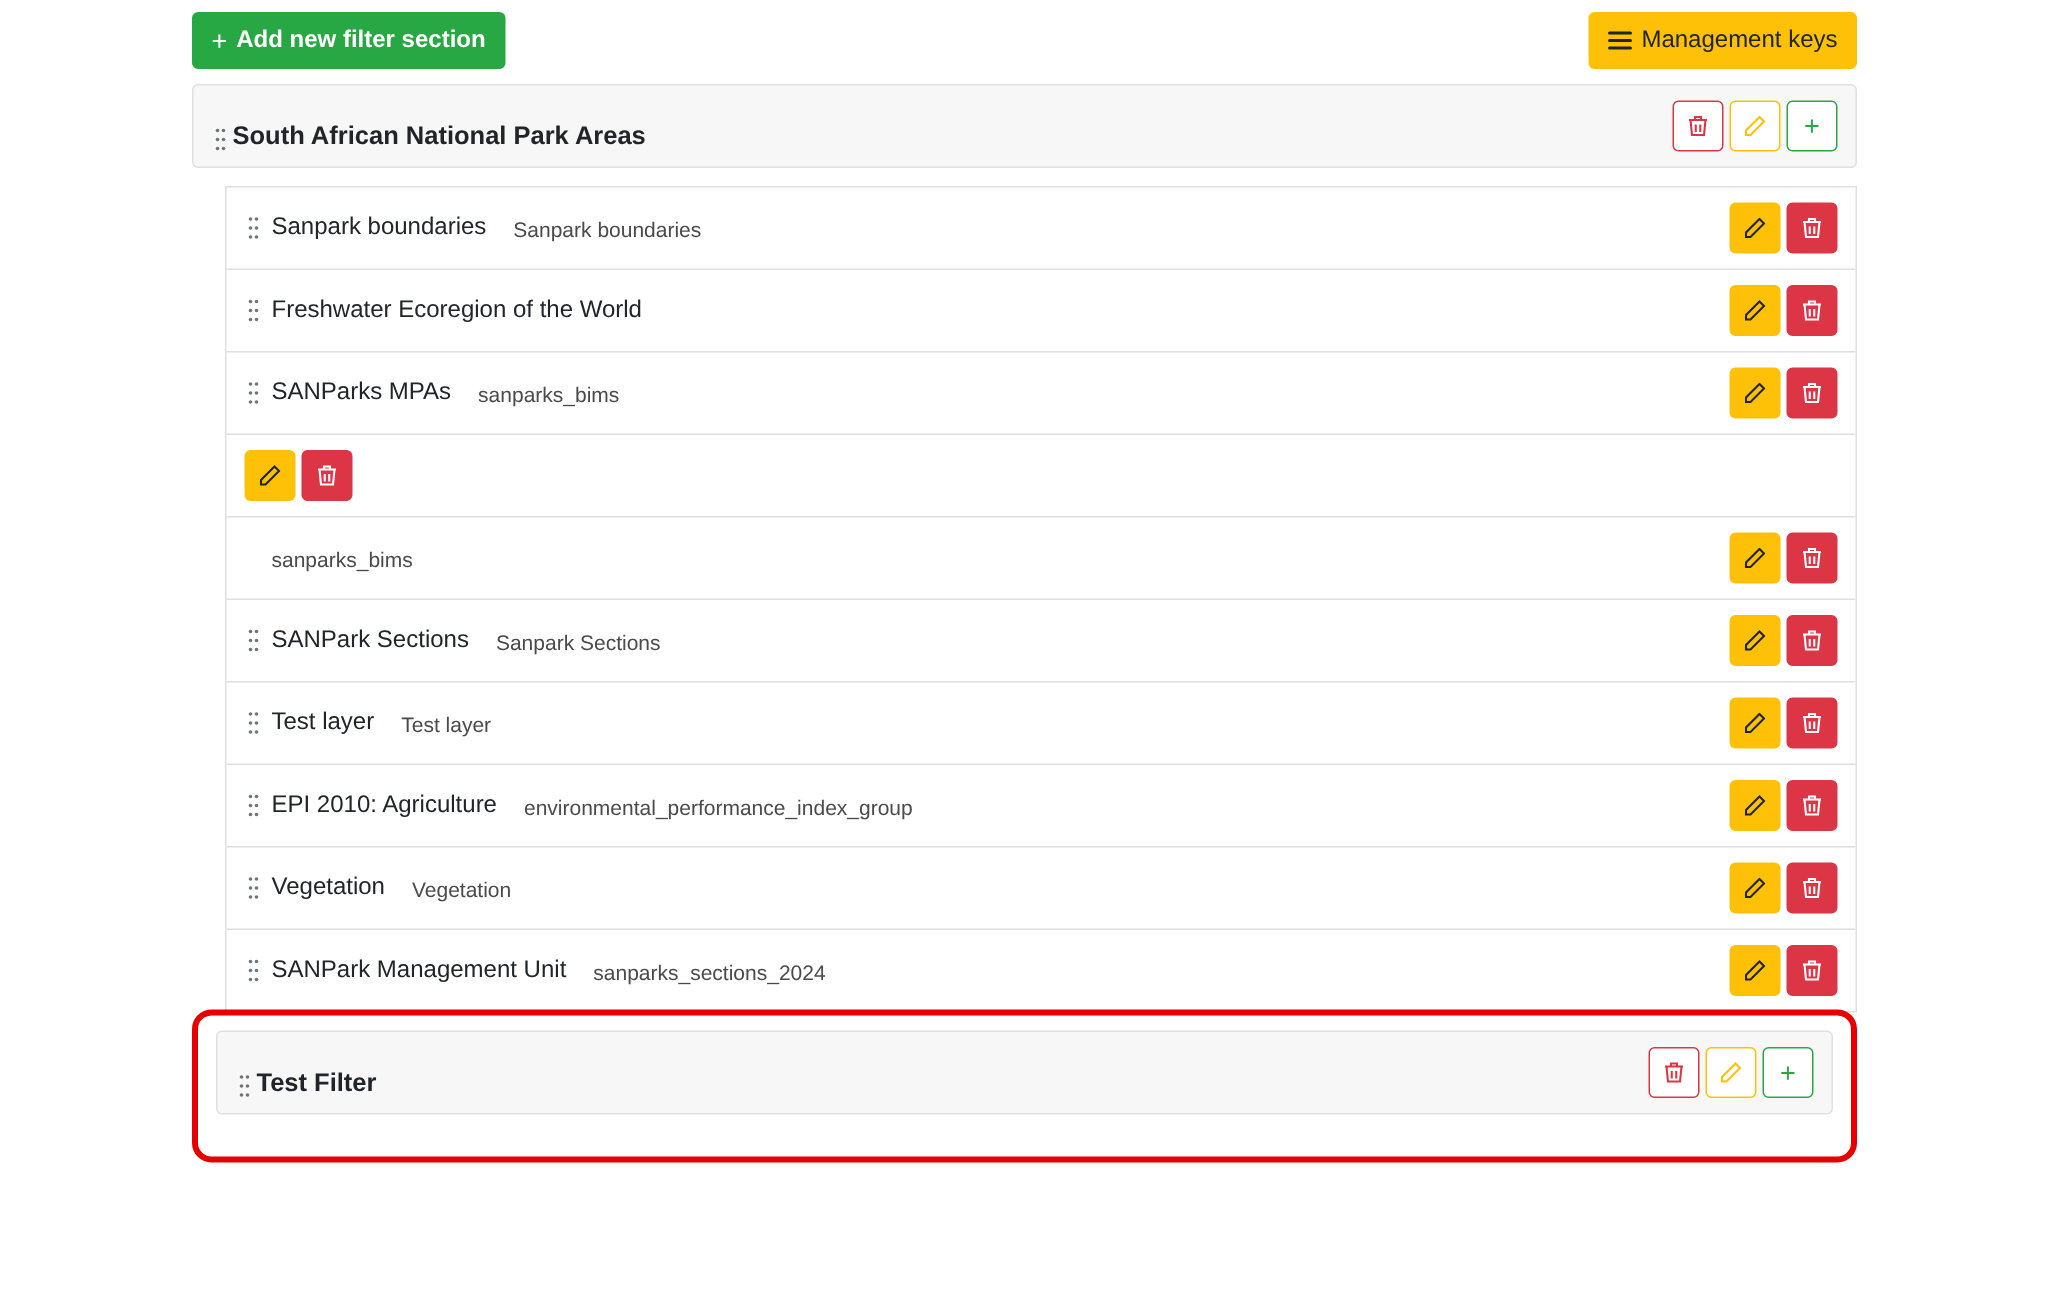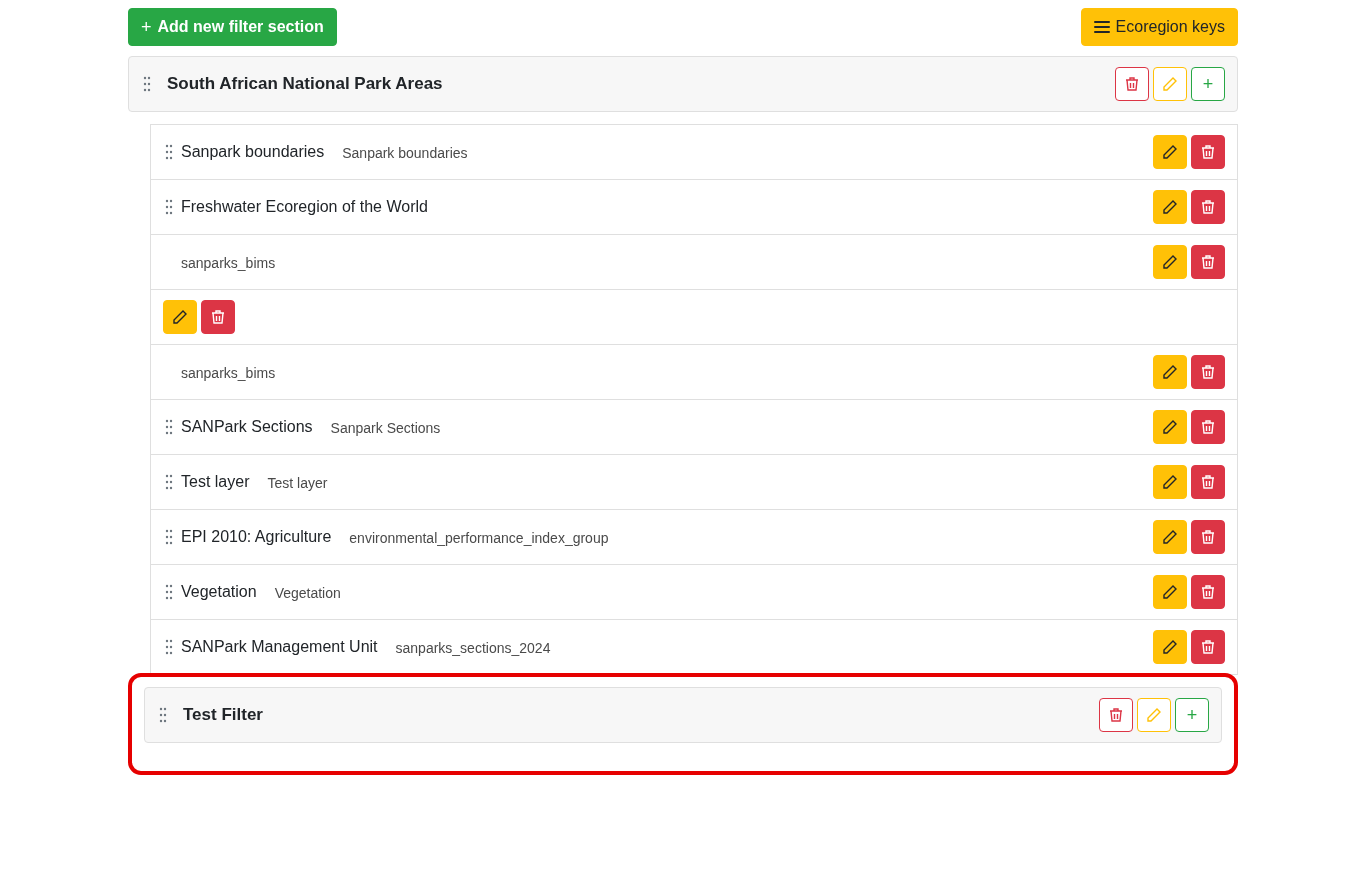--- a/index.html
+++ b/index.html
@@ -43,22 +43,22 @@
       border-color: #ffc107;
     }
     .section {
       border: 1px solid #dfdfdf;
       border-radius: 4px;
       background: #f7f7f7;
       margin-bottom: 12px;
     }
     .section-header {
       display: flex;
-      align-items: center;
-      gap: 14px;
+      align-items: flex-end;
+      gap: 2px;
       padding: 10px 12px;
     }
     .section-title {
       font-weight: 700;
       font-size: 17px;
       flex: 1;
     }
     .drag-handle {
       color: #6c757d;
       font-size: 16px;
@@ -141,21 +141,21 @@
     <button class="btn btn-success">
       <span class="plus-glyph">+</span>
       <span>Add new filter section</span>
     </button>
     <button class="btn btn-warning">
       <svg width="16" height="14" viewBox="0 0 16 14" fill="none" stroke="#212529" stroke-width="2" stroke-linecap="round">
           <line x1="1" y1="2" x2="15" y2="2"></line>
           <line x1="1" y1="7" x2="15" y2="7"></line>
           <line x1="1" y1="12" x2="15" y2="12"></line>
         </svg>
-      <span>Ecoregion keys</span>
+      <span>Management keys</span>
     </button>
   </div>
 
   <div class="section">
     <div class="section-header">
       <span class="drag-handle">
         <svg width="8" height="16" viewBox="0 0 8 16" fill="#6c757d">
             <circle cx="2" cy="2" r="1.2"></circle>
             <circle cx="6" cy="2" r="1.2"></circle>
             <circle cx="2" cy="8" r="1.2"></circle>
@@ -238,20 +238,33 @@
           </button>
           <button class="icon-btn solid-danger">
             <svg width="14" height="16" viewBox="0 0 14 16" fill="none" stroke="#fff" stroke-width="1.4">
               <path d="M1 4h12M5 4V2h4v2M2 4l1 10h8l1-10M5.5 7v5M8.5 7v5"></path>
             </svg>
           </button>
         </div>
       </div>
       <div class="item-row">
         <div class="item-left">
+          <div class="item-title-wrap">
+            <span class="drag-handle">
+              <svg width="8" height="16" viewBox="0 0 8 16" fill="#6c757d">
+                <circle cx="2" cy="2" r="1.2"></circle>
+                <circle cx="6" cy="2" r="1.2"></circle>
+                <circle cx="2" cy="8" r="1.2"></circle>
+                <circle cx="6" cy="8" r="1.2"></circle>
+                <circle cx="2" cy="14" r="1.2"></circle>
+                <circle cx="6" cy="14" r="1.2"></circle>
+              </svg>
+            </span>
+            <span class="item-title">SANParks MPAs</span>
+          </div>
           <div class="item-subtitle">sanparks_bims</div>
         </div>
         <div class="item-actions">
           <button class="icon-btn solid-warning">
             <svg width="14" height="14" viewBox="0 0 14 14" fill="none" stroke="#212529" stroke-width="1.4">
               <path d="M10 1l3 3-9 9H1v-3l9-9z"></path>
             </svg>
           </button>
           <button class="icon-btn solid-danger">
             <svg width="14" height="16" viewBox="0 0 14 16" fill="none" stroke="#fff" stroke-width="1.4">

